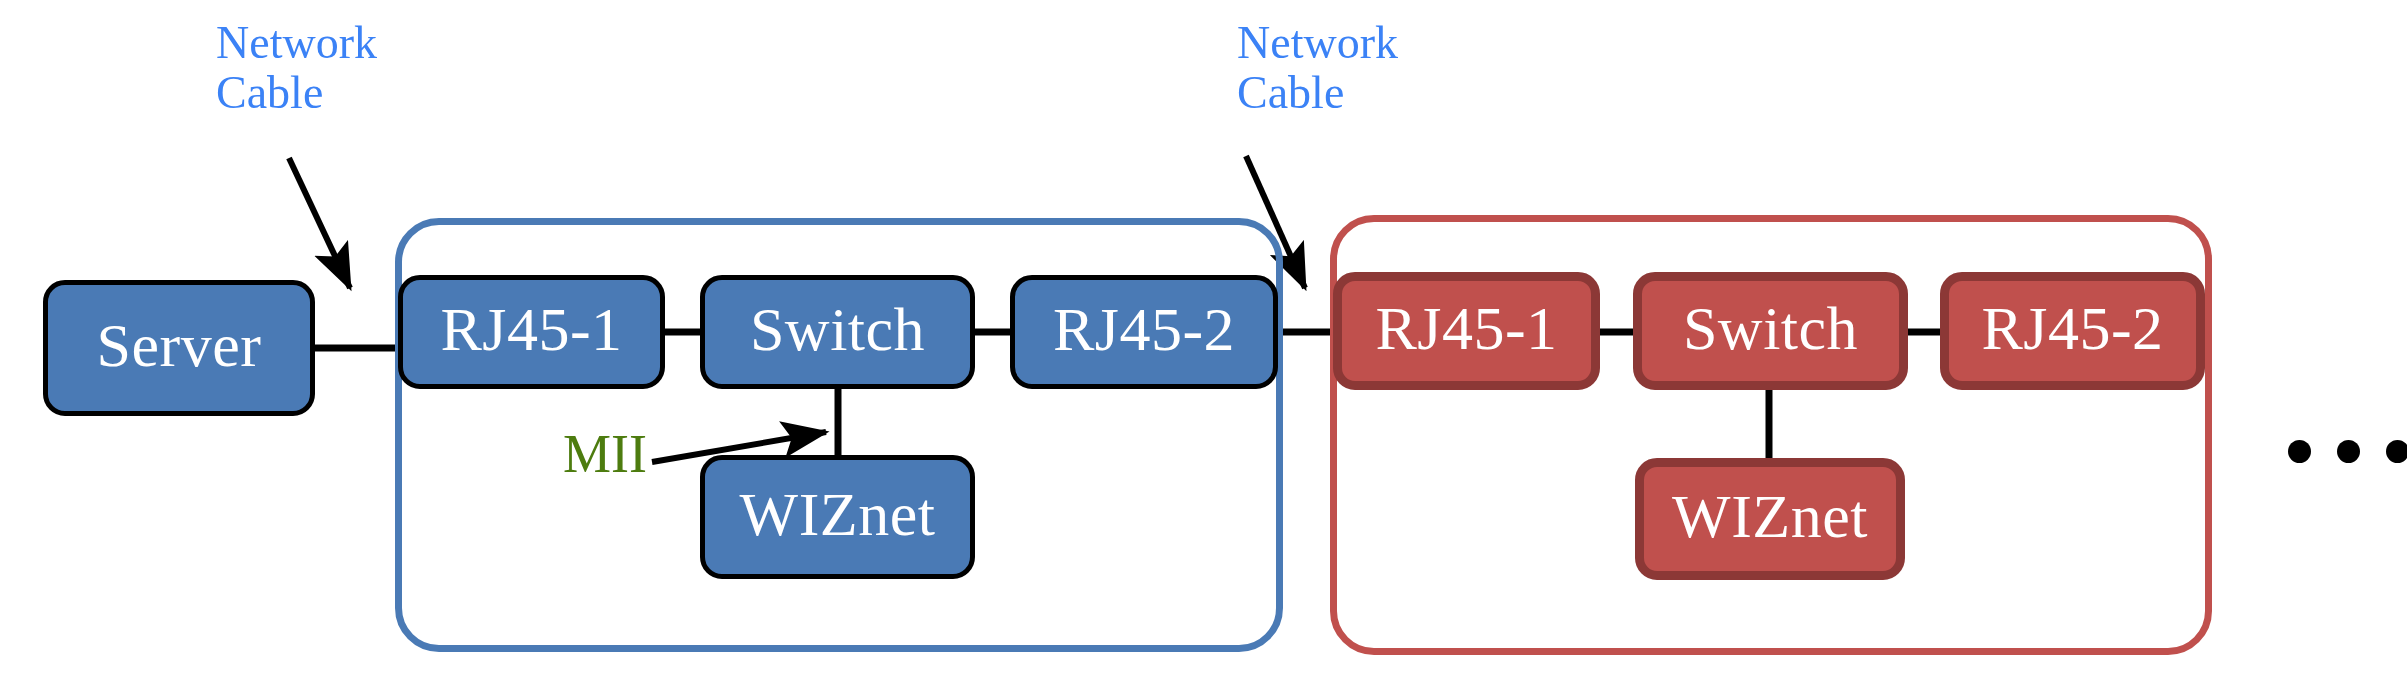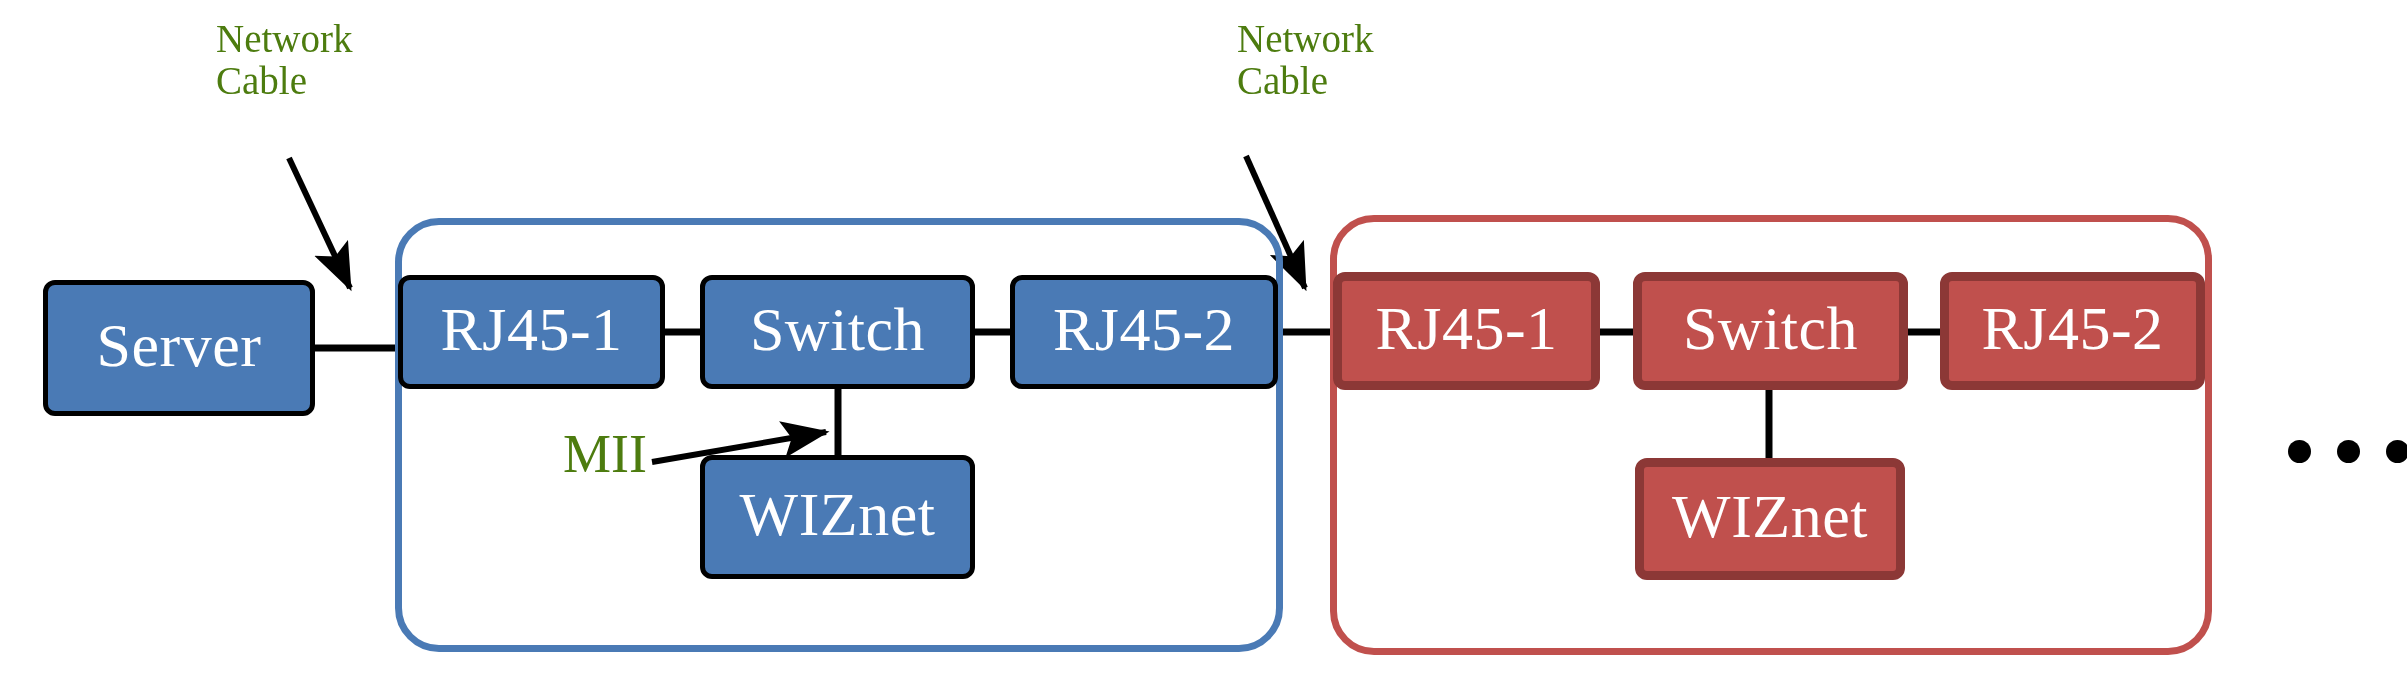--- a/index.html
+++ b/index.html
@@ -38,21 +38,21 @@
   .group-blue { border-color: #4a7ab5; }
   .group-red  { border-color: #c0504d; }
 
   
   .node {
     position: absolute;
     box-sizing: border-box;
     display: flex;
     align-items: center;
     justify-content: center;
-    border-radius: 12px;
+    border-radius: 22px;
     color: #ffffff;
     line-height: 1;
     white-space: nowrap;
     letter-spacing: 0.5px;
   }
   .node-blue {
     background: #4a7ab5;
     border: 5px solid #000000;
     font-size: 62px;
   }
@@ -62,22 +62,22 @@
     font-size: 62px;
   }
   .node-label {
     display: block;
     transform: translateY(-3px);
   }
 
   
   .annotation {
     position: absolute;
-    color: #4d7c0f;
-    font-size: 39px;
+    color: #3b82f6;
+    font-size: 46px;
     line-height: 1.08;
     white-space: pre-line;
     font-family: Liberation Serif, serif;
   }
   .annotation-inline {
     position: absolute;
     color: #4d7c0f;
     font-size: 54px;
     line-height: 1;
     white-space: nowrap;

